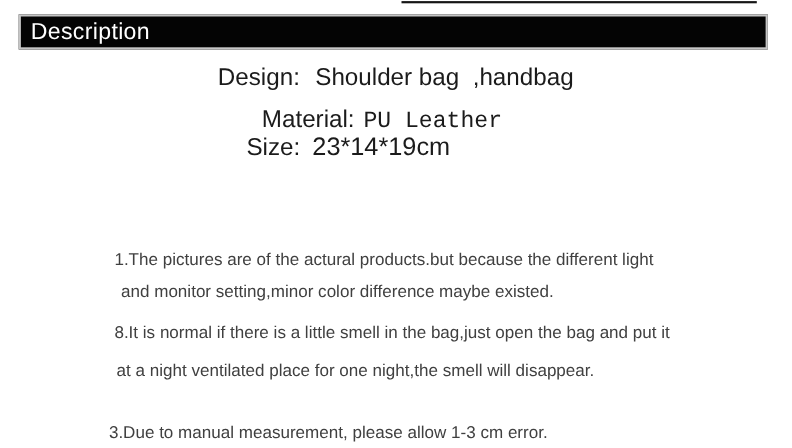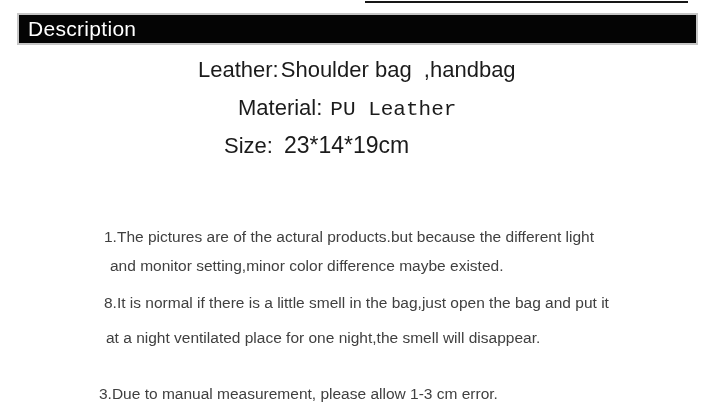--- a/index.html
+++ b/index.html
@@ -38,28 +38,28 @@
   .spec-line {
     position: absolute;
     white-space: nowrap;
     font-size: 22px;
     color: #1b1b1b;
     line-height: 1.2;
   }
   .spec-line .spec-label { white-space: pre; }
   .spec-line .spec-value { white-space: pre; }
   .design { left: 198px; top: 57px; }
-  .design .spec-value { margin-left: 2px; }
+  .design .spec-value { margin-left: 14px; }
   .material { left: 238px; top: 95px; }
   .material .spec-value {
     margin-left: 8px;
     font-family: Liberation Mono, monospace;
     font-size: 21px;
   }
-  .size { left: 224px; top: 132px; }
+  .size { left: 224px; top: 120px; }
   .size .spec-value {
     margin-left: 11px;
     font-size: 23px;
   }
   .note-label {
     position: absolute;
     left: 43px; top: 223px;
     font-size: 22px;
     color: #1b1b1b;
     white-space: pre;
@@ -82,21 +82,21 @@
 
 <div class="canvas">
 
   <div class="top-line"></div>
 
   <div class="header-bar">
     <span class="header-title">Description</span>
   </div>
 
   <div class="spec-line design">
-    <span class="spec-label">Leather:</span><span class="spec-value">Shoulder bag  ,handbag</span>
+    <span class="spec-label">Design:</span><span class="spec-value">Shoulder bag  ,handbag</span>
   </div>
 
   <div class="spec-line material">
     <span class="spec-label">Material:</span><span class="spec-value">PU Leather</span>
   </div>
 
   <div class="spec-line size">
     <span class="spec-label">Size:</span><span class="spec-value">23*14*19cm</span>
   </div>
 

